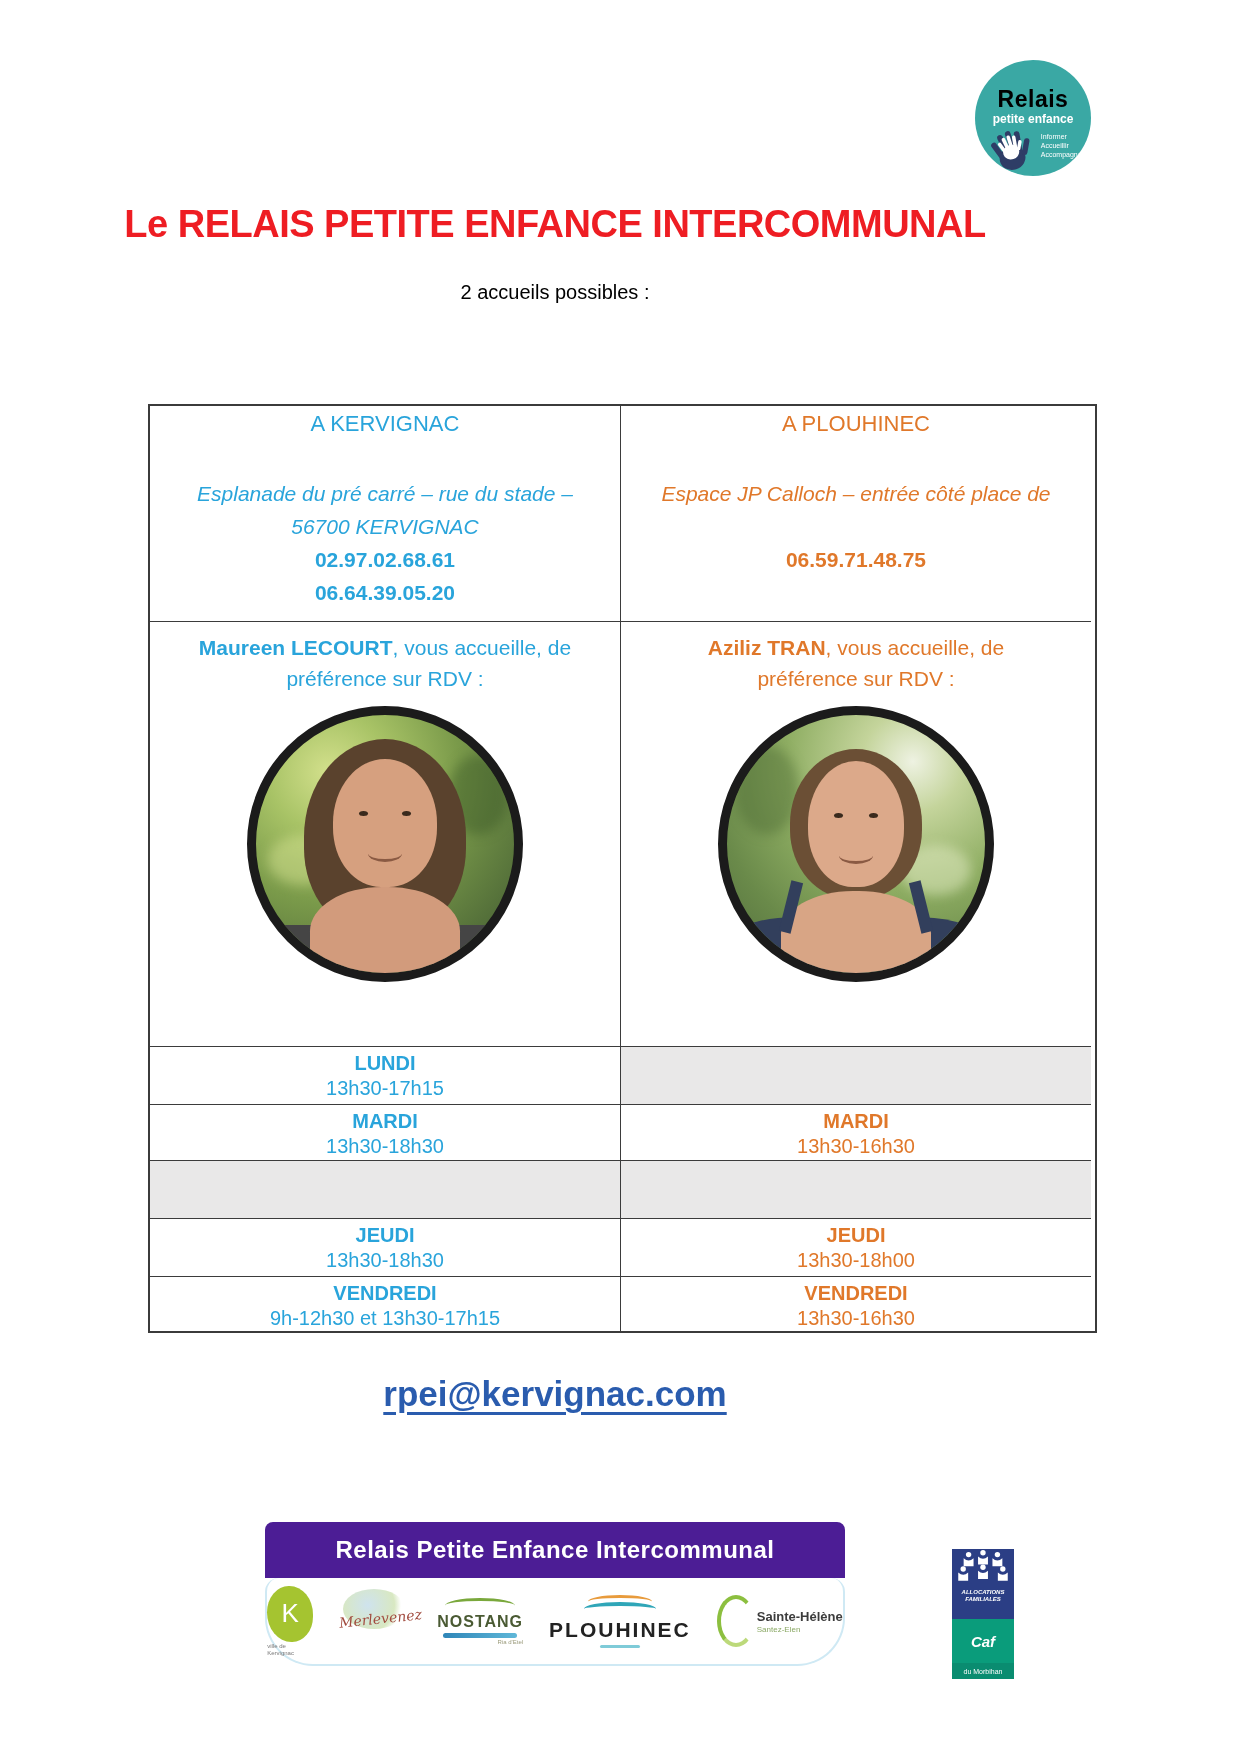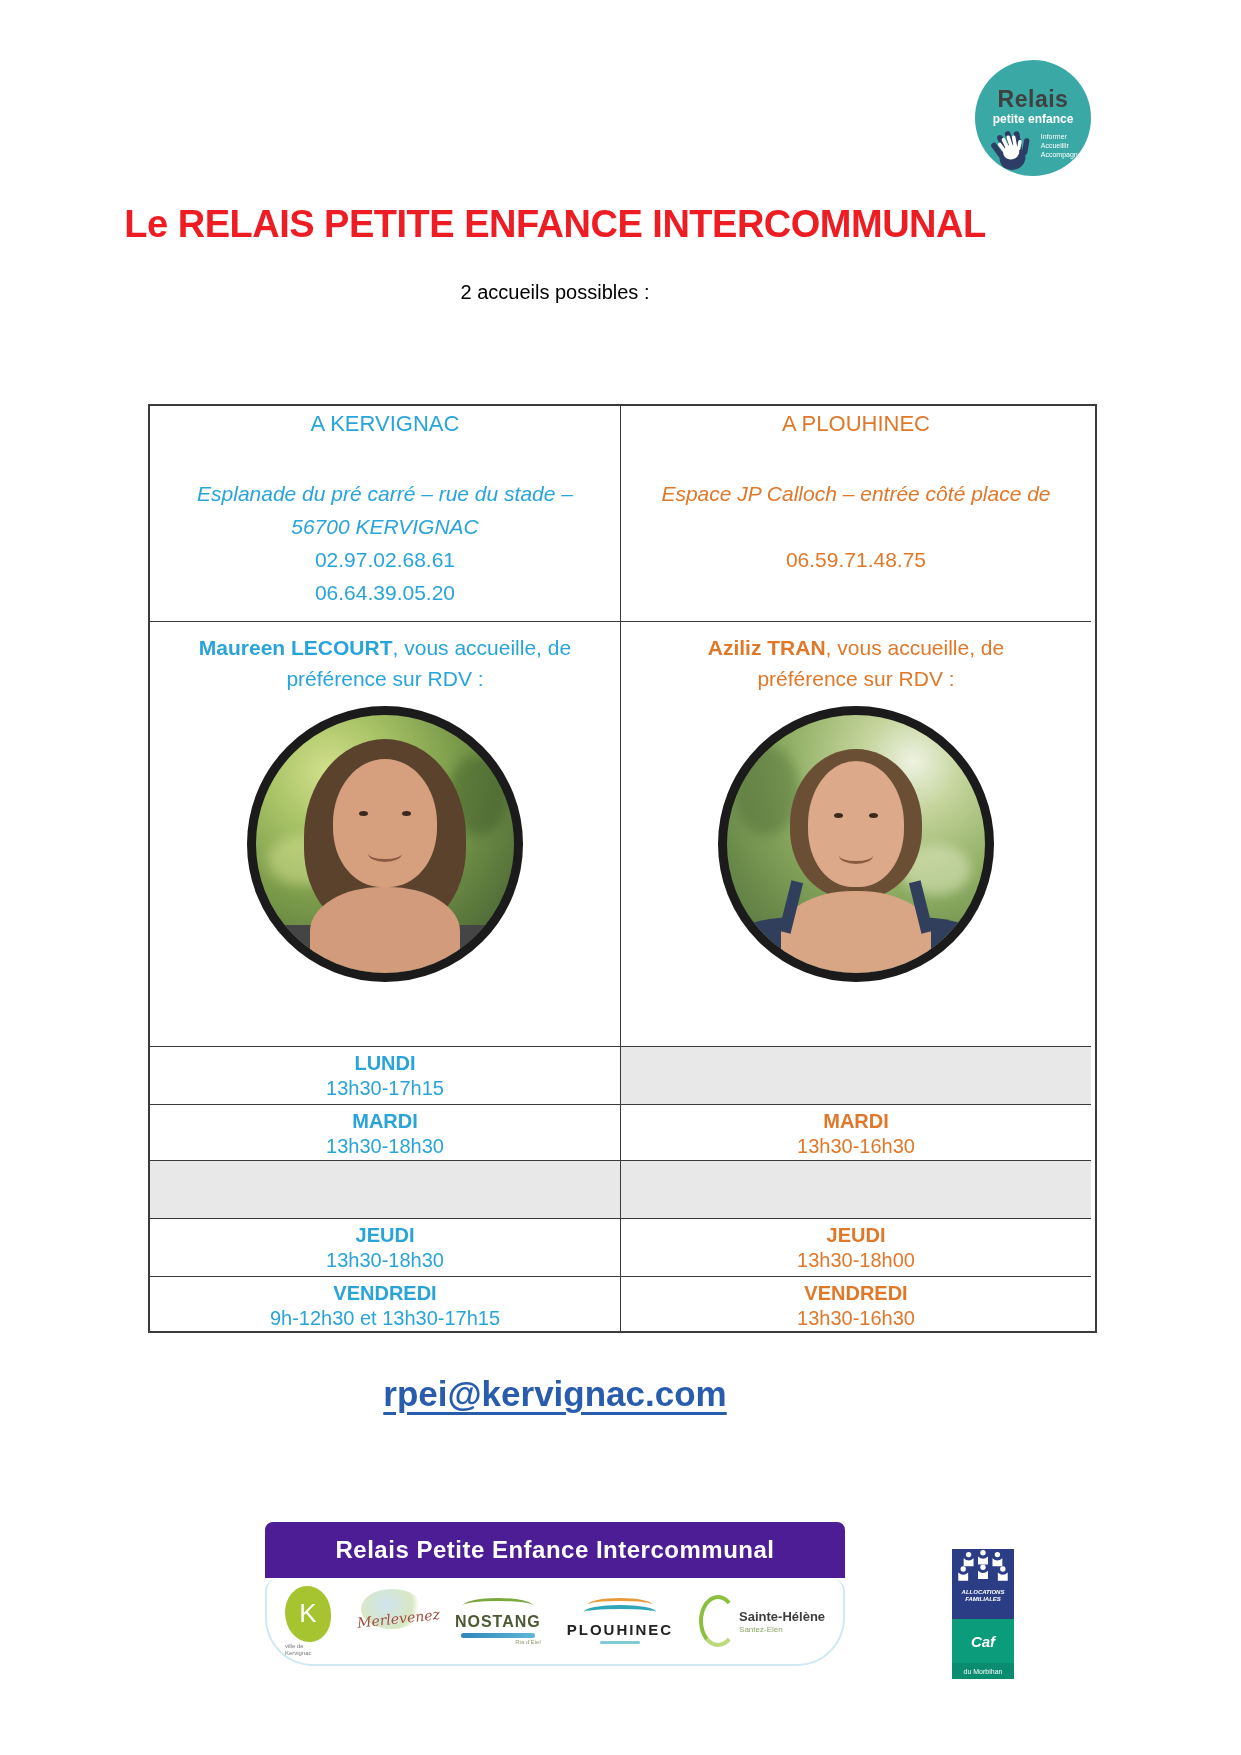--- a/index.html
+++ b/index.html
@@ -1,21 +1,21 @@
 <!DOCTYPE html>
 <html><head>
 <meta charset="utf-8">
 <style>
   html,body{margin:0;padding:0;background:#ffffff;}
   body{width:1241px;height:1755px;position:relative;font-family:"Liberation Sans",sans-serif;color:#000;}
 
   
   .rpe-logo{position:absolute;left:975px;top:60px;width:116px;height:116px;border-radius:50%;
     background:#3aa8a4;overflow:hidden;}
-  .rpe-title{position:absolute;top:26px;left:0;width:100%;text-align:center;color:#404040;
+  .rpe-title{position:absolute;top:26px;left:0;width:100%;text-align:center;color:#000000;
     font-weight:bold;font-size:23px;letter-spacing:.5px;}
   .rpe-sub{position:absolute;top:52px;left:0;width:100%;text-align:center;color:#fff;
     font-weight:bold;font-size:12px;}
   .rpe-hands{position:absolute;left:10px;top:62px;width:52px;height:52px;}
   .rpe-tags{position:absolute;right:7px;top:72px;color:#fff;font-size:7px;line-height:9px;text-align:left;}
 
   
   .main-title{position:absolute;left:0;top:203px;width:1110px;text-align:center;
     color:#ee1d23;font-weight:bold;font-size:38px;letter-spacing:-.5px;}
   .subtitle{position:absolute;left:0;top:281px;width:1110px;text-align:center;font-size:20px;}
@@ -25,21 +25,21 @@
     display:grid;grid-template-columns:471px 470px;
     grid-template-rows:216px 425px 58px 56px 58px 58px 54px;}
   .cell{border-right:1px solid #3b3b3b;border-bottom:1px solid #3b3b3b;overflow:hidden;text-align:center;}
   .cell.lastcol{border-right:none;}
   .cell.lastrow{border-bottom:none;}
   .cell.gray{background:#e9e8e8;}
   .blue{color:#29a4db;}
   .orange{color:#e0782a;}
   .loc-header{font-size:22px;padding-top:5px;margin-bottom:40px;}
   .addr-lines{font-style:italic;font-size:21px;line-height:33px;}
-  .phones{font-weight:normal;font-size:21px;line-height:33px;}
+  .phones{font-weight:bold;font-size:21px;line-height:33px;}
   .phones.gap{margin-top:33px;}
   .person-line{font-size:21px;line-height:31px;padding:10px 34px 0;}
   .person-line .b{font-weight:bold;}
 
   
   .photo{width:258px;height:258px;border-radius:50%;border:9px solid #1b1b1b;
     margin:12px auto 0;position:relative;overflow:hidden;}
   .photo.maureen{background:radial-gradient(circle at 28% 22%, #d3e08c 0%, #a8c366 22%, #7a9a4a 48%, #55713a 78%, #3f5630 100%);}
   .photo.aziliz{background:radial-gradient(circle at 72% 18%, #eef2e2 0%, #c4d49b 18%, #8fae63 45%, #6a8a4a 72%, #4f6b3b 100%);}
   .leaf{position:absolute;border-radius:50%;filter:blur(6px);}
@@ -88,21 +88,21 @@
   .merle-text{position:relative;font-family:"DejaVu Serif",serif;font-style:italic;
     color:#a14a3e;font-size:14px;transform:rotate(-6deg);margin-top:18px;}
   .nostang-arc{width:70px;height:12px;border-top:3px solid #7aa83c;border-radius:50%;margin:0 auto;}
   .nostang-text{font-weight:bold;font-size:16px;color:#4a5a33;letter-spacing:1px;position:relative;}
   .nostang-sun{position:absolute;width:10px;height:10px;background:#f0b43c;border-radius:50%;
     left:34px;top:4px;z-index:-1;}
   .nostang-sea{width:74px;height:5px;background:linear-gradient(90deg,#2f86b8,#5fb7d8);border-radius:3px;margin:2px auto 0;}
   .nostang-sub{font-size:6px;color:#9a9a7a;text-align:right;margin-top:1px;}
   .plou-arc1{width:64px;height:10px;border-top:3px solid #e89b3c;border-radius:50%;margin:0 auto;}
   .plou-arc2{width:72px;height:10px;border-top:4px solid #2fa6b8;border-radius:50%;margin:-6px auto 2px;}
-  .plou-text{font-weight:bold;font-size:15px;color:#222;letter-spacing:2px;}
+  .plou-text{font-weight:bold;font-size:21px;color:#222;letter-spacing:2px;}
   .plou-bar{width:40px;height:3px;background:#7fcbd8;margin:3px auto 0;border-radius:2px;}
   .sh{display:flex;align-items:center;gap:2px;}
   .sh-swoosh{width:30px;height:44px;border:4px solid #8cbf3f;border-right-color:transparent;
     border-bottom-color:#bcd97a;border-radius:50%;}
   .sh-name{font-size:13px;color:#3c3c3c;font-weight:bold;}
   .sh-sub{font-size:8px;color:#8aa864;text-align:left;margin-top:1px;}
 
   
   .caf{position:absolute;left:952px;top:1545px;width:62px;height:112px;font-family:"Liberation Sans",sans-serif;}
   .caf-top{height:70px;background:#2b3e85;position:relative;}

